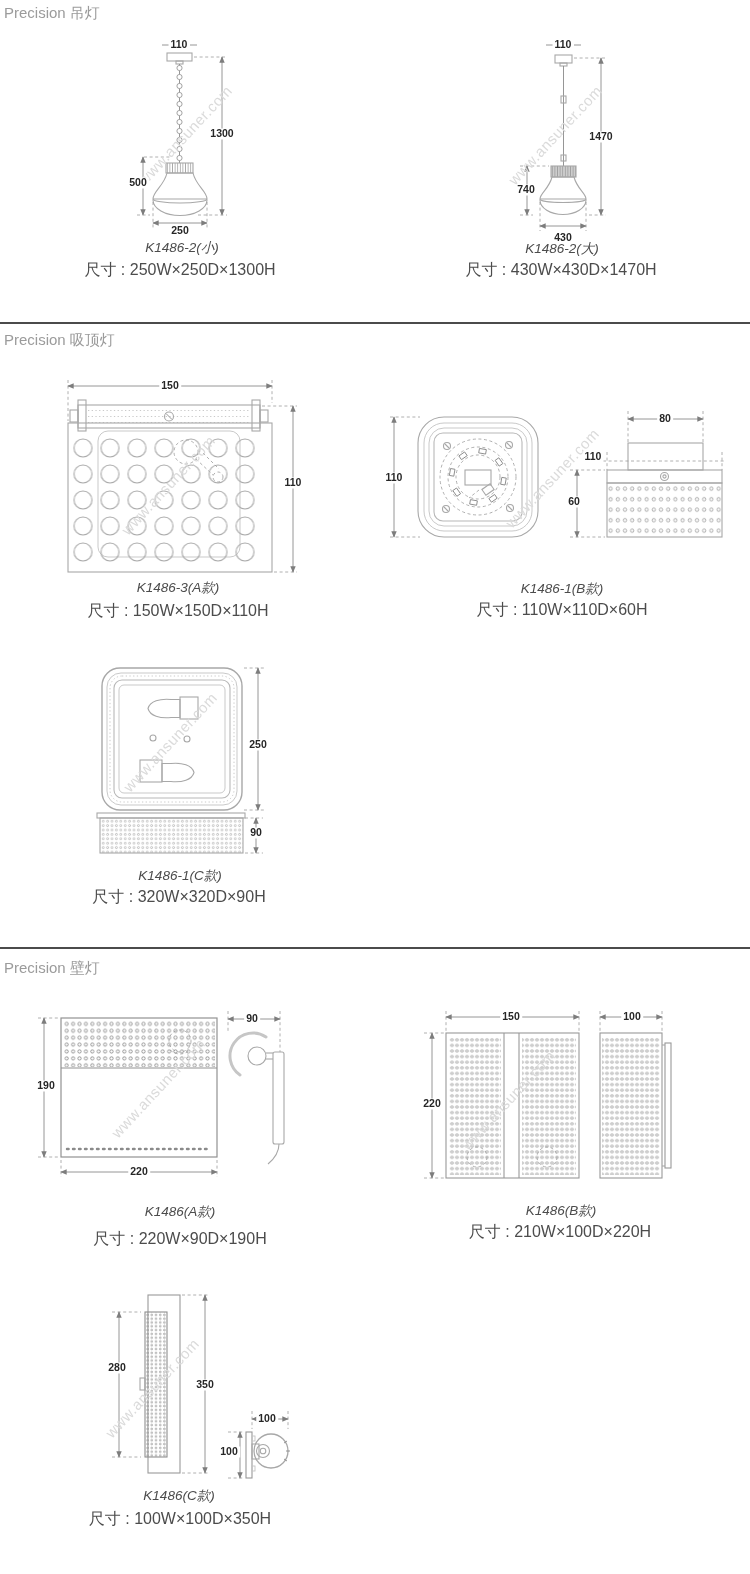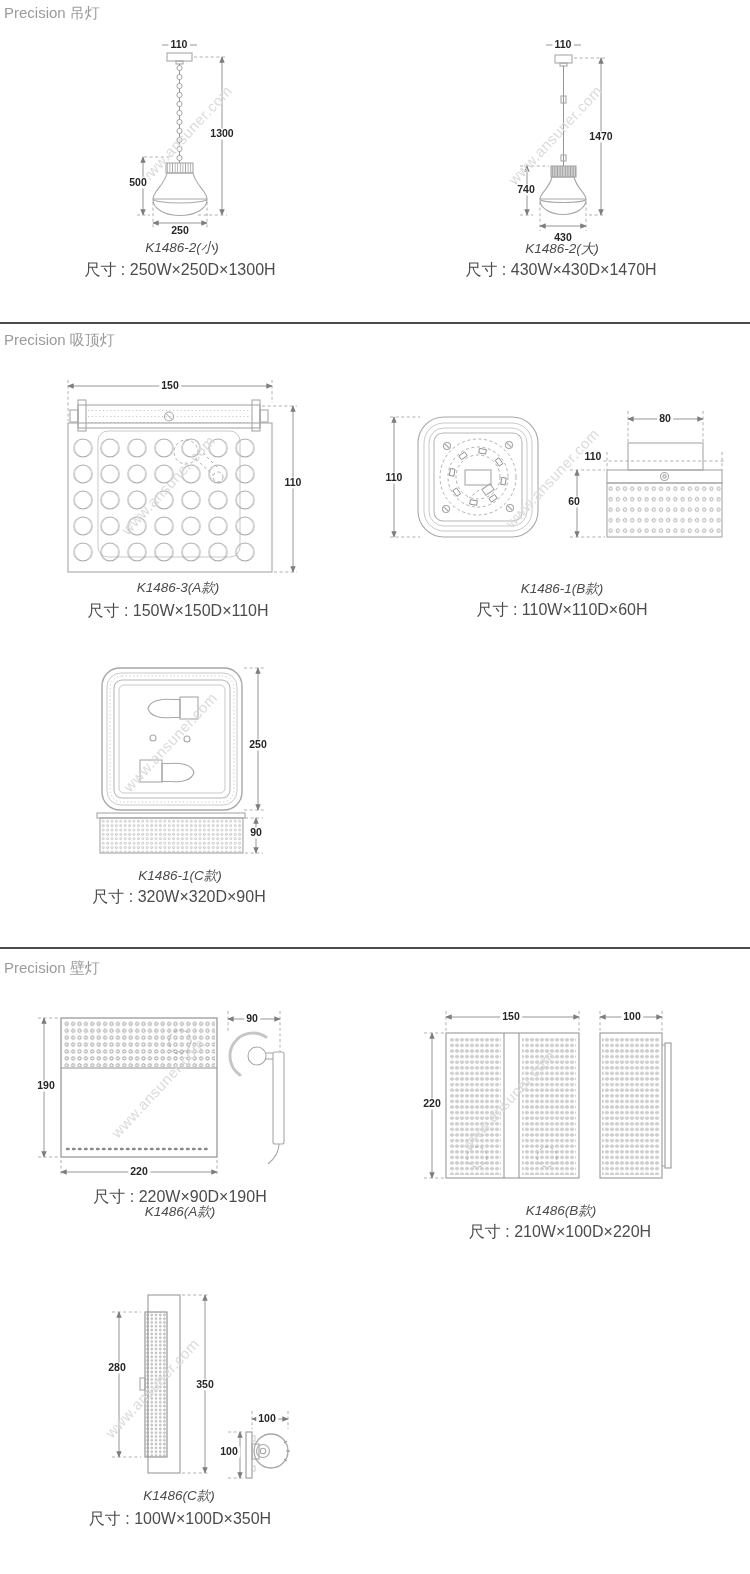--- a/index.html
+++ b/index.html
@@ -334,21 +334,21 @@
 
   <div class="dim" style="left:258px;top:745px">250</div>
   <div class="dim" style="left:256px;top:833px">90</div>
   <div class="cap" style="left:180px;top:876px">K1486-1(C款)</div>
   <div class="size" style="left:179px;top:897px">尺寸 : 320W×320D×90H</div>
 
   <div class="dim" style="left:46px;top:1086px">190</div>
   <div class="dim" style="left:139px;top:1172px">220</div>
   <div class="dim" style="left:252px;top:1019px">90</div>
   <div class="cap" style="left:180px;top:1212px">K1486(A款)</div>
-  <div class="size" style="left:180px;top:1197px">尺寸 : 220W×90D×190H</div>
+  <div class="size" style="left:180px;top:1239px">尺寸 : 220W×90D×190H</div>
 
   <div class="dim" style="left:511px;top:1017px">150</div>
   <div class="dim" style="left:432px;top:1104px">220</div>
   <div class="dim" style="left:632px;top:1017px">100</div>
   <div class="cap" style="left:561px;top:1211px">K1486(B款)</div>
   <div class="size" style="left:560px;top:1232px">尺寸 : 210W×100D×220H</div>
 
   <div class="dim" style="left:117px;top:1368px">280</div>
   <div class="dim" style="left:205px;top:1385px">350</div>
   <div class="dim" style="left:267px;top:1419px">100</div>

